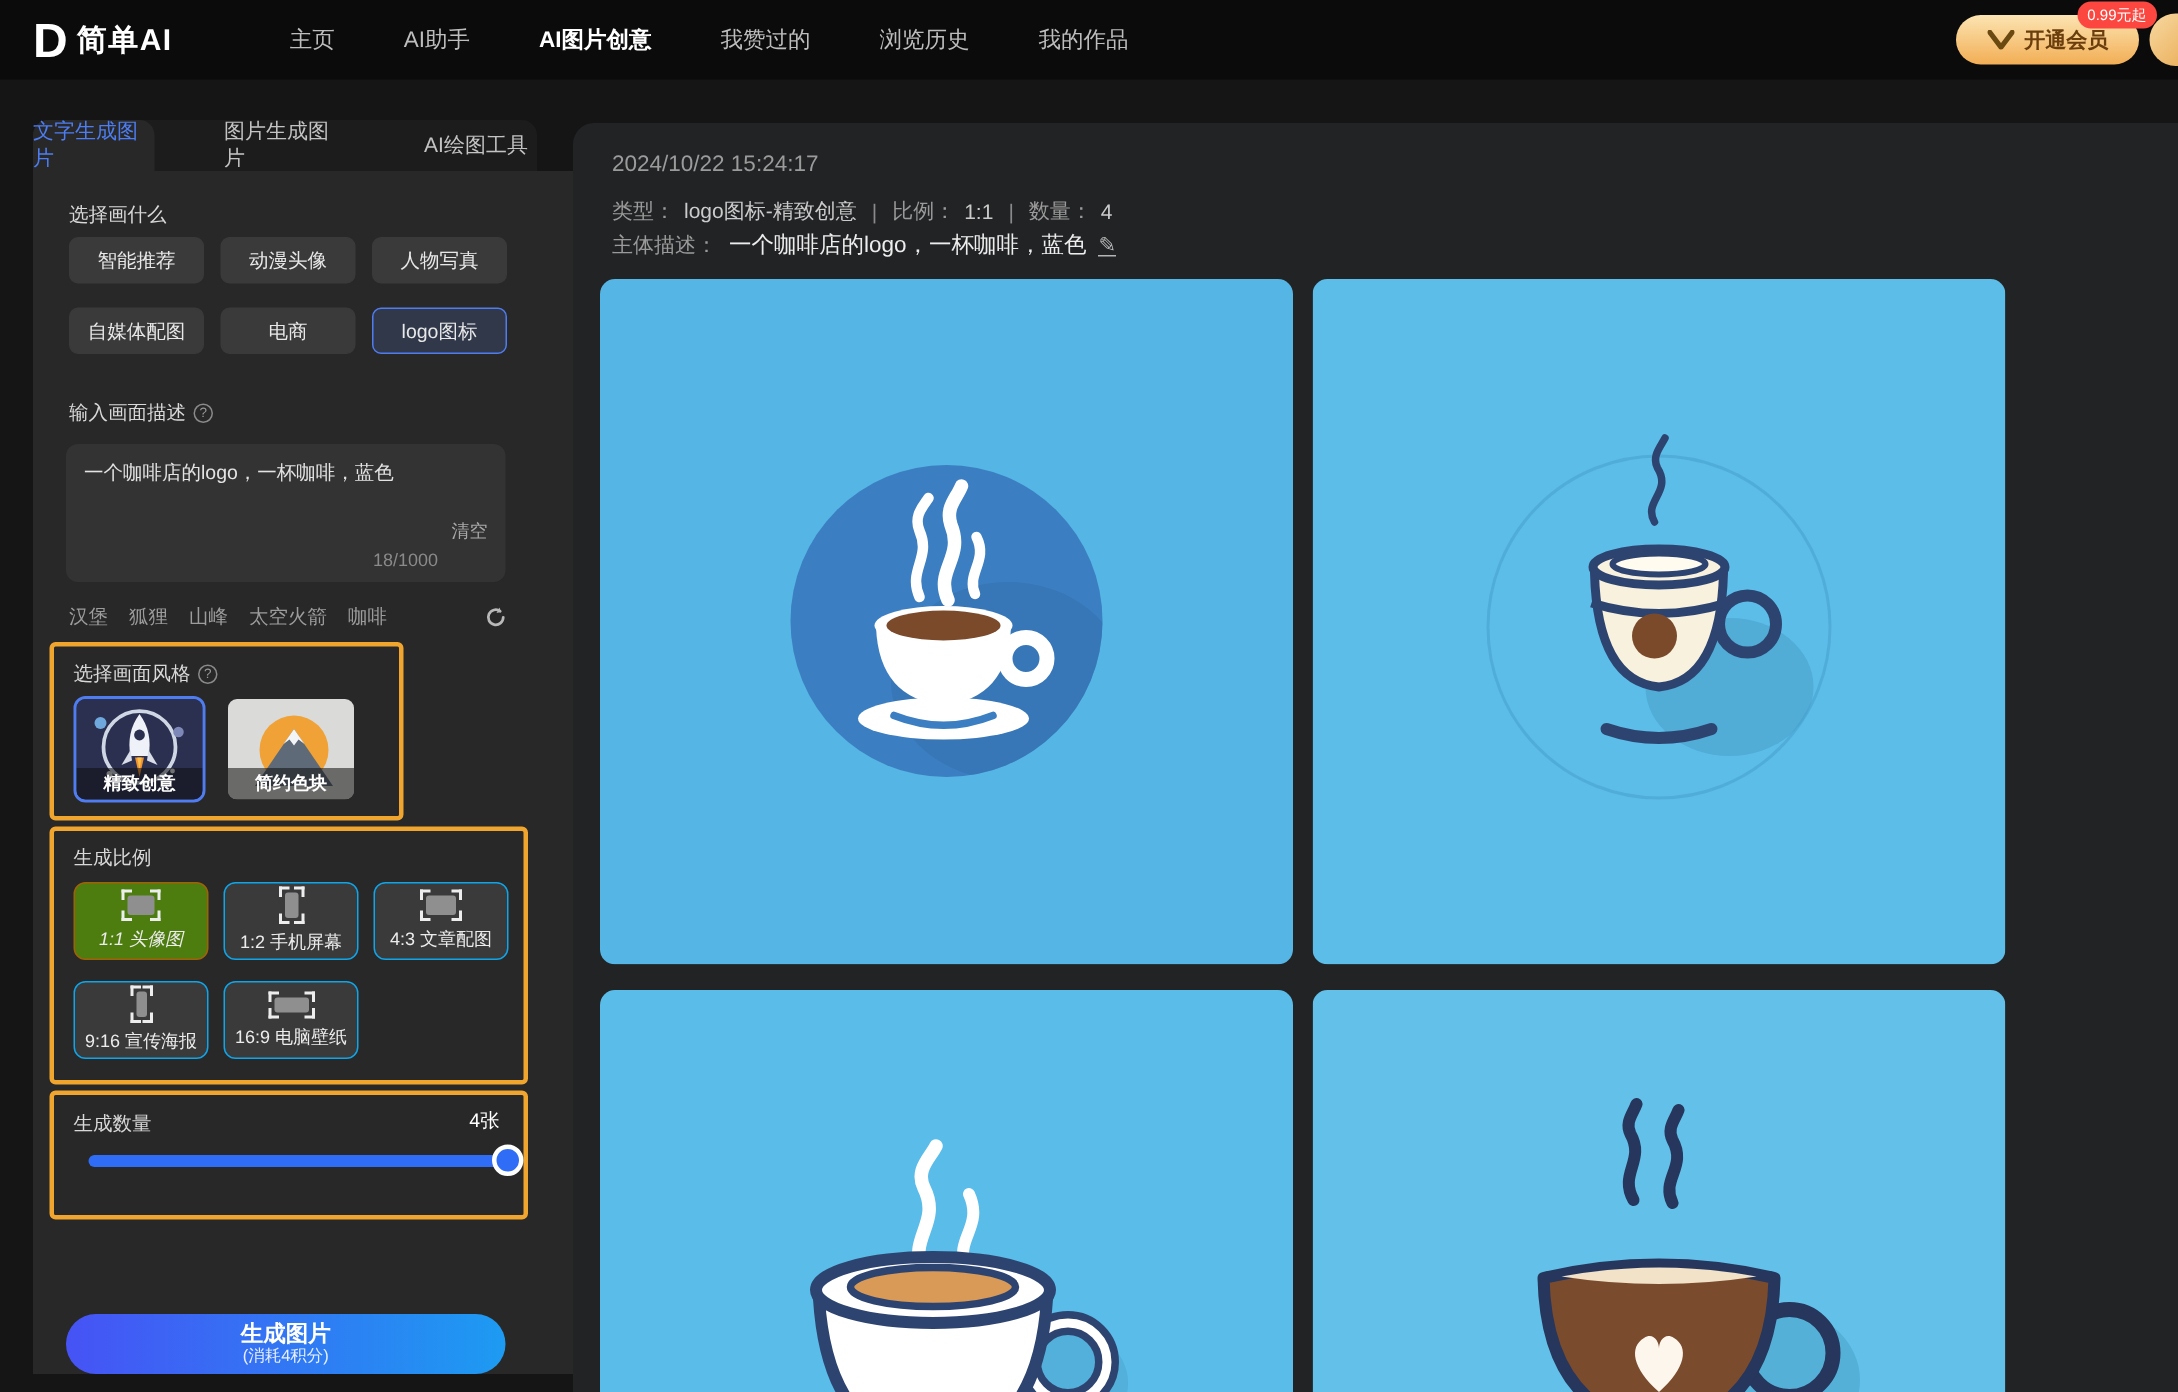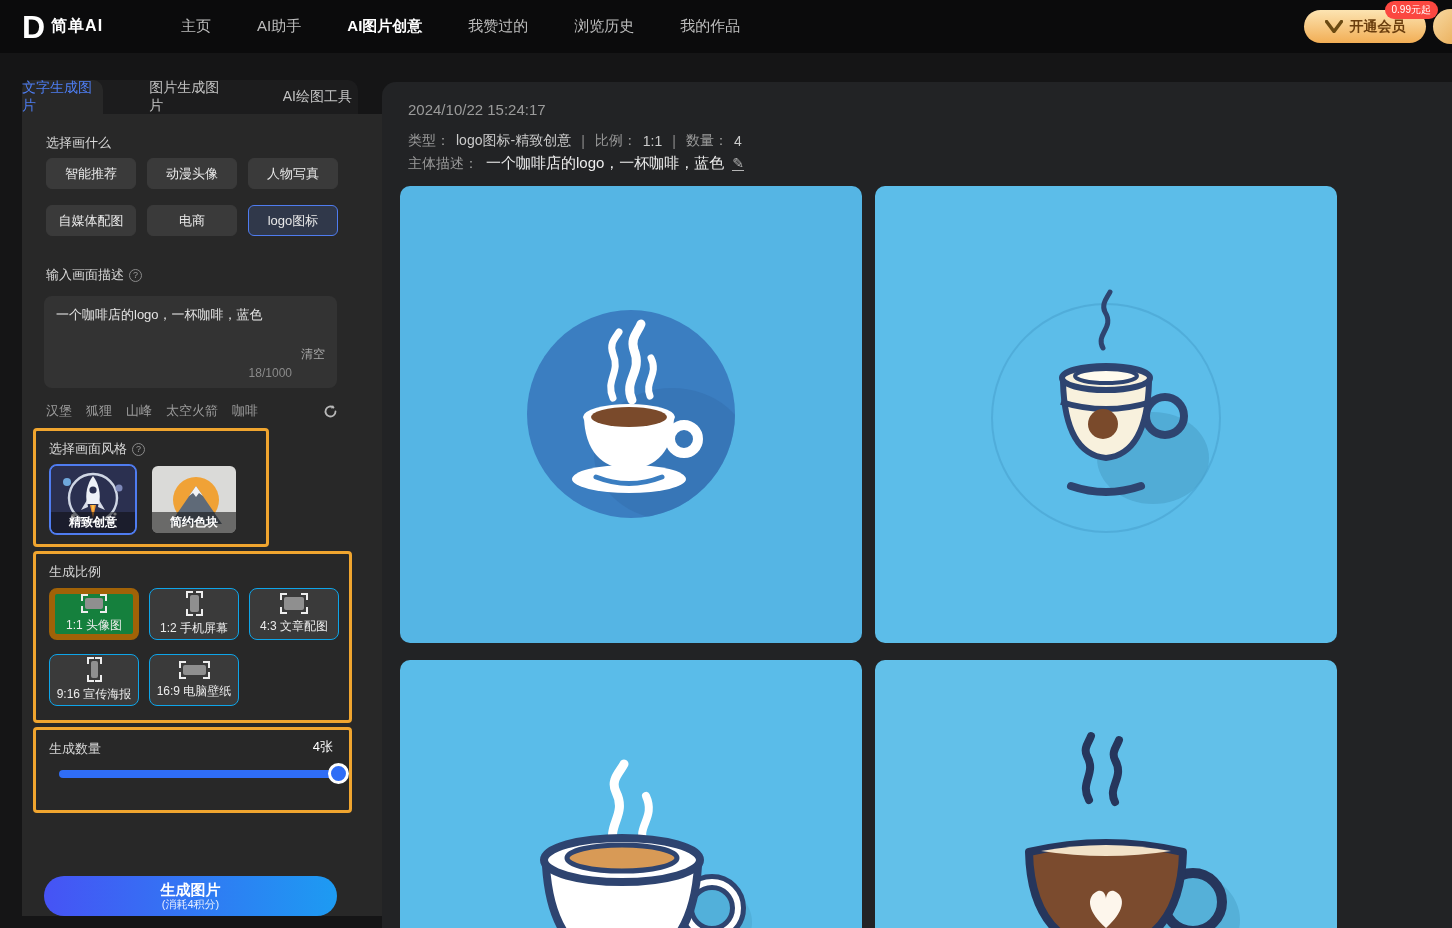--- a/index.html
+++ b/index.html
@@ -7,21 +7,21 @@
   body {
     position:relative; overflow:hidden;
     background:#151516;
     font-family:"Liberation Sans", sans-serif;
     color:#e6e6e6;
   }
   
   .navbar { position:absolute; top:0; left:0; right:0; height:53px; background:#0b0b0c; display:flex; align-items:center; }
   .logo { display:flex; align-items:center; gap:6px; margin-left:22px; }
   .logo .d-glyph { font-size:32px; font-weight:900; color:#fff; line-height:1; }
-  .logo .logo-text { font-size:16px; font-weight:700; color:#fff; letter-spacing:1px; }
+  .logo .logo-text { font-size:20px; font-weight:700; color:#fff; letter-spacing:1px; }
   .nav-menu { display:flex; gap:46px; margin-left:78px; }
   .nav-item { font-size:15px; color:#bdbdbd; cursor:pointer; }
   .nav-item.active { color:#fff; font-weight:700; }
   .vip-wrap { position:absolute; right:26px; top:10px; }
   .vip-btn { position:relative; width:122px; height:33px; border-radius:17px;
     background:linear-gradient(180deg,#fce4b2,#f2ae55); border:none;
     display:flex; align-items:center; justify-content:center; gap:7px; cursor:pointer; }
   .vip-btn .vip-label { color:#6b3e0e; font-size:14px; font-weight:700; }
   .vip-badge { position:absolute; top:-9px; right:-12px; background:#fb4740; color:#fff;
     font-size:10px; padding:2px 7px; border-radius:9px; white-space:nowrap; }
@@ -63,21 +63,21 @@
   .style-card { position:relative; width:88px; height:71px; border-radius:8px; overflow:hidden;
     border:2px solid transparent; cursor:pointer; }
   .style-card.selected { border-color:#4f7cf0; }
   .style-card svg { display:block; }
   .style-name { position:absolute; left:0; right:0; bottom:0; height:21px; background:rgba(15,15,15,.55);
     color:#fff; font-size:12px; font-weight:700; display:flex; align-items:center; justify-content:center; }
   .ratio-label { position:absolute; left:13px; top:9px; }
   .ratio-grid { position:absolute; left:13px; top:34px; display:grid; grid-template-columns:repeat(3,90px); gap:14px 10px; }
   .ratio-btn { width:90px; height:52px; background:#3a3a3a; border:1px solid #0ea5e9; border-radius:8px;
     display:flex; flex-direction:column; align-items:center; justify-content:center; gap:4px; cursor:pointer; }
-  .ratio-btn.selected { background:#15803d; border:6px solid #a16207; }
+  .ratio-btn.selected { background:#4d7c0f; border:1px solid #a16207;font-style:italic; }
   .ratio-name { font-size:12px; color:#ececec; }
   .crop { position:relative; display:inline-block; }
   .crop .rct { position:absolute; inset:4px; background:#8f8f8f; border-radius:2px; }
   .crop i { position:absolute; width:7px; height:7px; border-color:#ededed; border-style:solid; border-width:0; }
   .crop i.tl{ top:0; left:0; border-top-width:2px; border-left-width:2px; }
   .crop i.tr{ top:0; right:0; border-top-width:2px; border-right-width:2px; }
   .crop i.bl{ bottom:0; left:0; border-bottom-width:2px; border-left-width:2px; }
   .crop i.br{ bottom:0; right:0; border-bottom-width:2px; border-right-width:2px; }
   .qty-label { position:absolute; left:13px; top:10px; }
   .qty-value { position:absolute; right:16px; top:8px; font-size:13px; color:#fff;margin-left:33px; }

